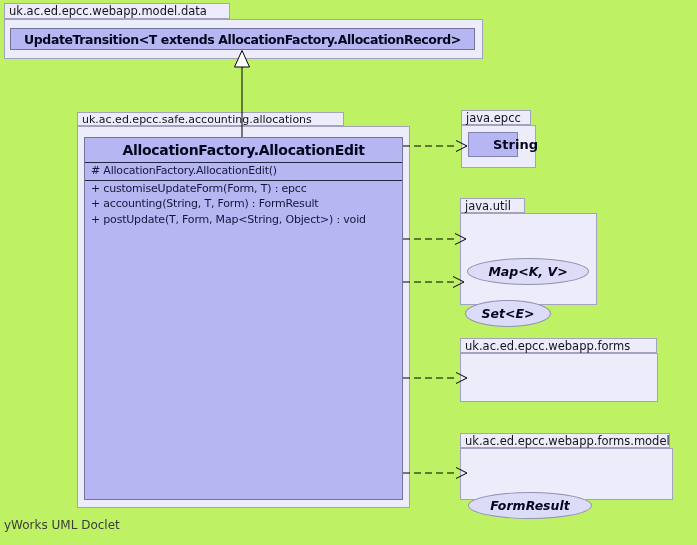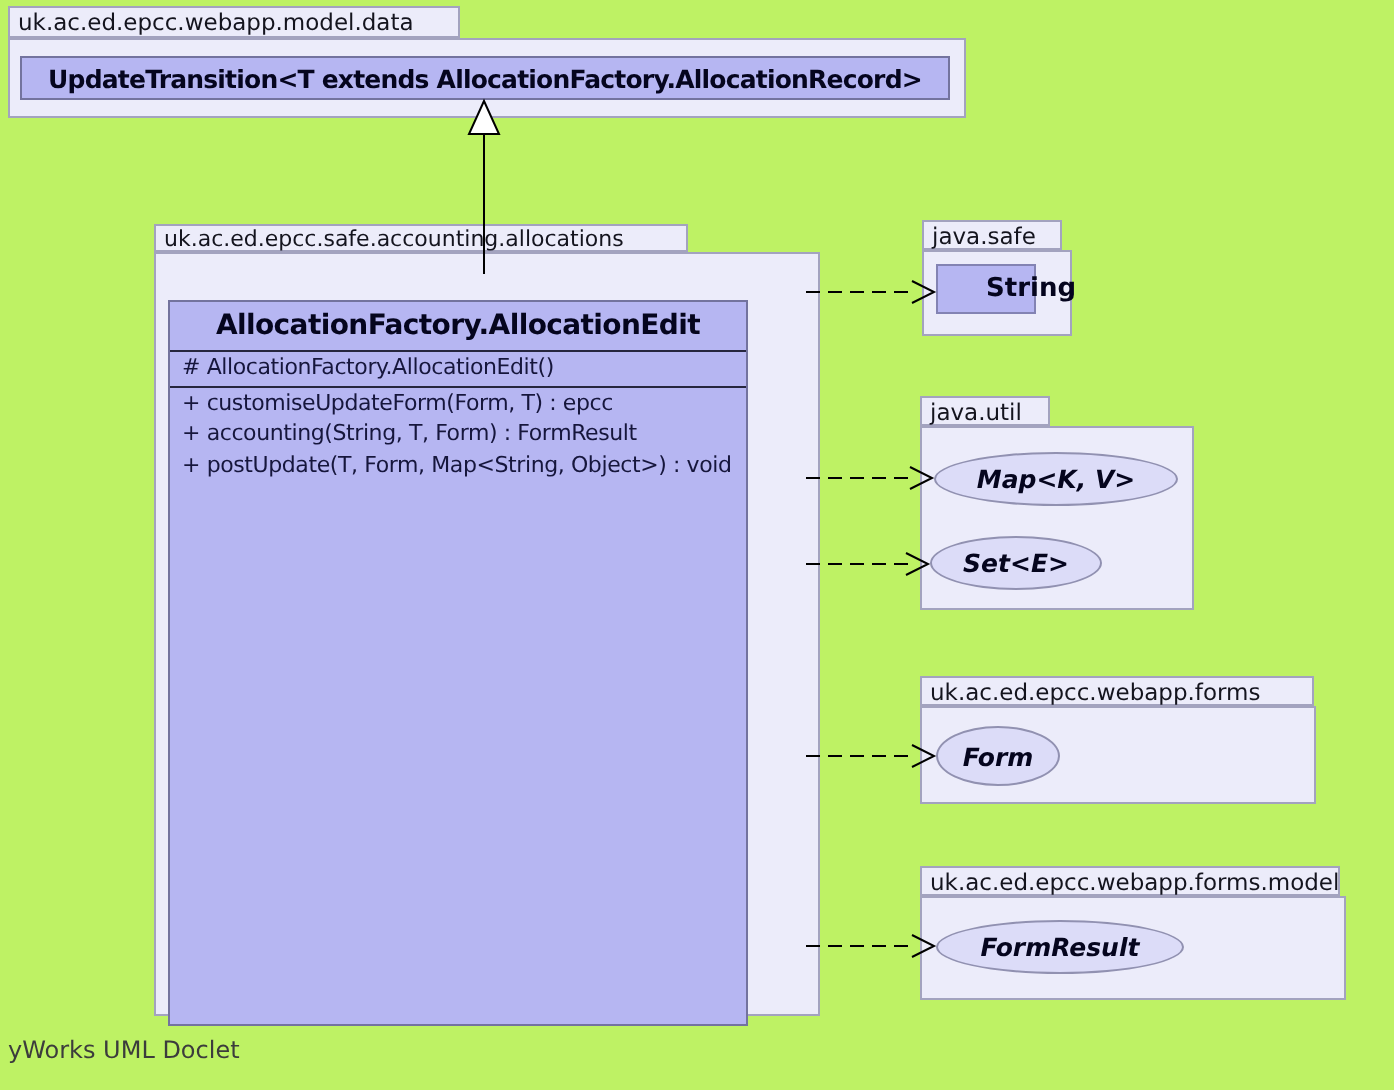--- a/index.html
+++ b/index.html
@@ -95,20 +95,21 @@
     text-align:center;
     font-weight:bold;
     font-style:italic;
     font-size:12.5px;
     color:#05051e;
     z-index:2;
     display:flex;
     align-items:center;
     justify-content:center;
     white-space:nowrap;
+    margin-top:32px;
   }
   
   #edges{
     position:absolute;
     left:0;top:0;
     z-index:3;
     pointer-events:none;
   }
   .dep{
     stroke:#000000;
@@ -146,44 +147,43 @@
 <div id="canvas">
 
   <div class="pkg-tab" style="left:4px;top:3px;width:226px;height:16px;line-height:15px;">uk.ac.ed.epcc.webapp.model.data</div>
   <div class="pkg-body" style="left:4px;top:19px;width:479px;height:40px;"></div>
   <div class="class-node" style="left:10px;top:28px;width:465px;height:22px;">
     <div class="class-title ut-title">UpdateTransition&lt;T extends AllocationFactory.AllocationRecord&gt;</div>
   </div>
 
   <div class="pkg-tab" style="left:77px;top:112px;width:267px;height:14px;line-height:13px;font-size:11px;">uk.ac.ed.epcc.safe.accounting.allocations</div>
   <div class="pkg-body" style="left:77px;top:126px;width:333px;height:382px;"></div>
-  <div class="class-node" style="left:84px;top:150px;width:290px;height:363px;">
+  <div class="class-node" style="left:84px;top:137px;width:319px;height:363px;">
     <div class="class-title ae-title">AllocationFactory.AllocationEdit</div>
     <div class="sec">
       <div class="member-row ctor-row"># AllocationFactory.AllocationEdit()</div>
     </div>
     <div class="sec">
       <div class="member-row">+ customiseUpdateForm(Form, T) : epcc</div>
       <div class="member-row">+ accounting(String, T, Form) : FormResult</div>
       <div class="member-row">+ postUpdate(T, Form, Map&lt;String, Object&gt;) : void</div>
     </div>
   </div>
 
-  <div class="pkg-tab" style="left:461px;top:110px;width:70px;height:15px;">java.safe</div>
+  <div class="pkg-tab" style="left:461px;top:110px;width:70px;height:15px;">java.epcc</div>
   <div class="pkg-body" style="left:461px;top:125px;width:75px;height:43px;"></div>
   <div class="string-node" style="left:468px;top:132px;width:50px;height:25px;">String</div>
 
   <div class="pkg-tab" style="left:460px;top:198px;width:65px;height:15px;">java.util</div>
   <div class="pkg-body" style="left:460px;top:213px;width:137px;height:92px;"></div>
   <div class="iface" style="left:467px;top:226px;width:122px;height:27px;">Map&lt;K, V&gt;</div>
   <div class="iface" style="left:465px;top:268px;width:86px;height:27px;">Set&lt;E&gt;</div>
 
   <div class="pkg-tab" style="left:460px;top:338px;width:197px;height:15px;">uk.ac.ed.epcc.webapp.forms</div>
   <div class="pkg-body" style="left:460px;top:353px;width:198px;height:49px;"></div>
-  <div class="iface" style="left:468px;top:363px;width:62px;height:30px;">Form</div>
 
   <div class="pkg-tab" style="left:460px;top:433px;width:210px;height:15px;">uk.ac.ed.epcc.webapp.forms.model</div>
   <div class="pkg-body" style="left:460px;top:448px;width:213px;height:52px;"></div>
   <div class="iface" style="left:468px;top:460px;width:124px;height:27px;">FormResult</div>
 
   <svg id="edges" width="697" height="545" viewBox="0 0 697 545">
 
     <line class="gen-line" x1="242" y1="137" x2="242" y2="67"></line>
     <polygon class="gen-tri" points="242,50.5 234.5,67 249.5,67"></polygon>
 

